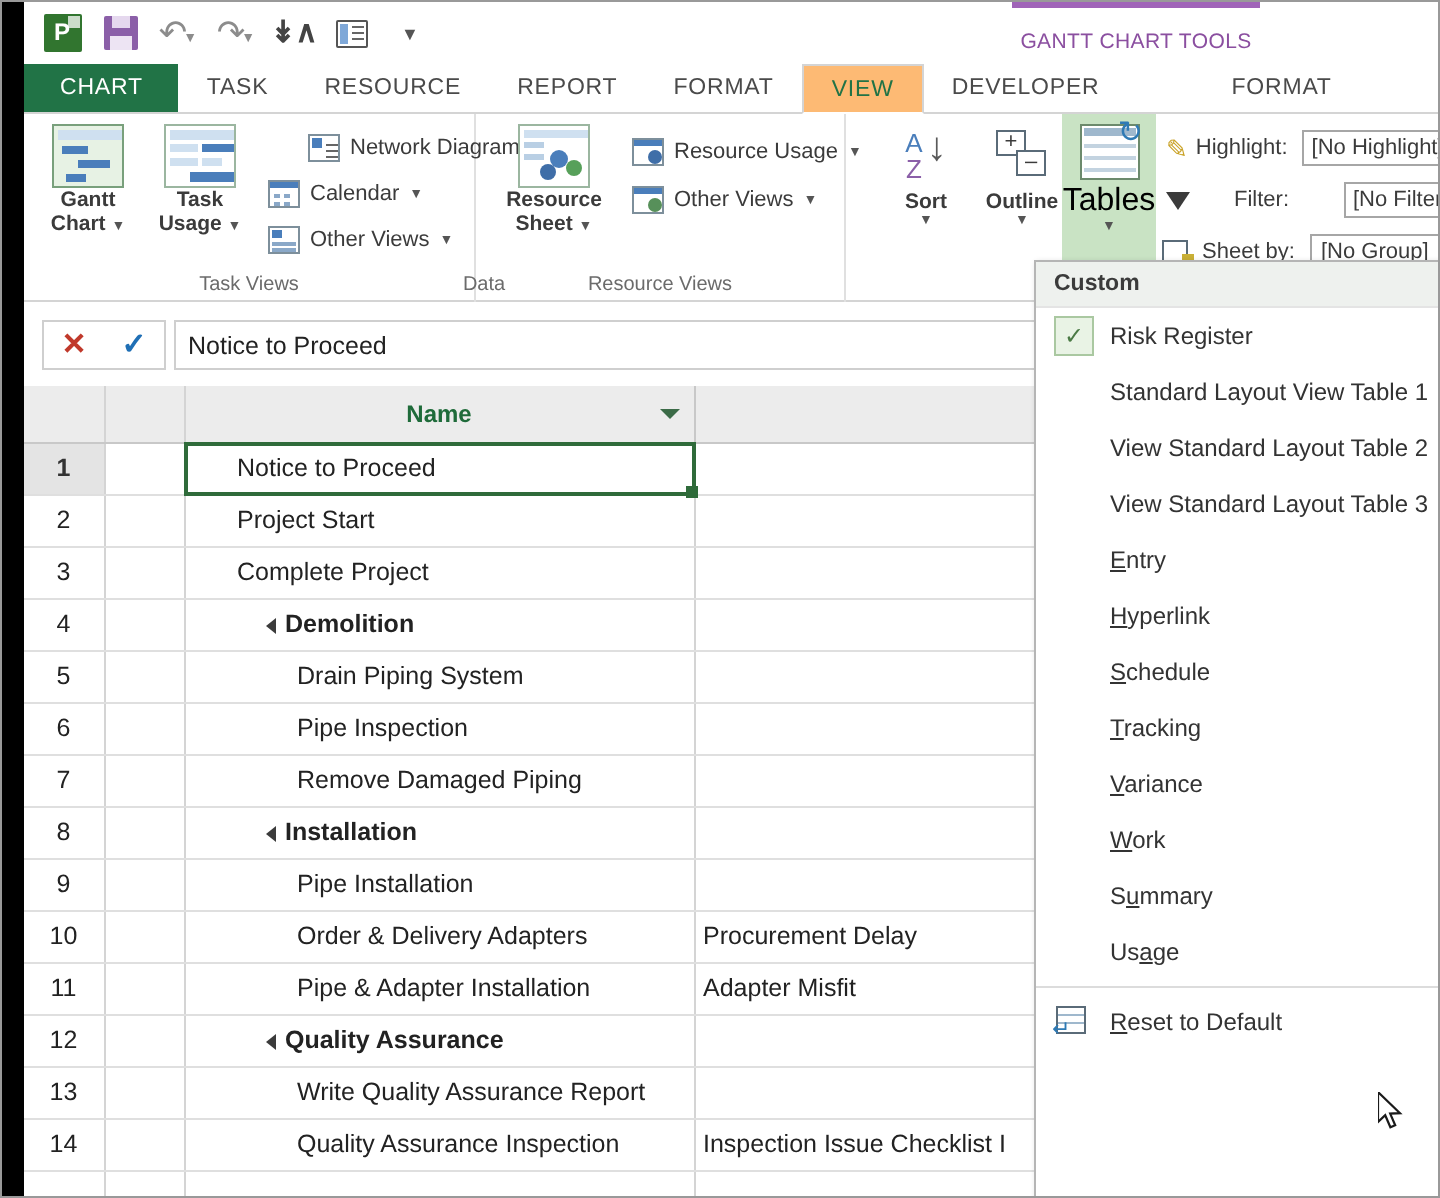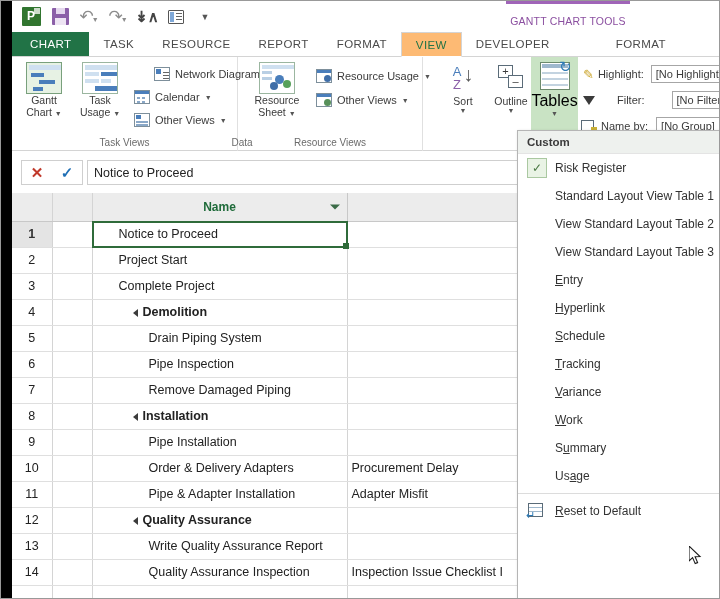--- a/index.html
+++ b/index.html
@@ -110,21 +110,21 @@
     position: absolute; top: 0; height: 94px; border-right: 1px solid #e0e0e0;
   }
   .rgroup-title {
     position: absolute; bottom: 3px; left: 0; width: 100%; text-align: center;
     font-size: 10px; color: #6b6b6b;
   }
   .big-btn {
     position: absolute; display: flex; flex-direction: column; align-items: center;
     width: 52px; text-align: center;
   }
-  .big-btn .lbl { font-size: 10.5px; color: #3b3b3b; line-height: 12px; }
+  .big-btn .lbl { font-size: 10.5px; color: #3b3b3b; line-height: 12px; font-weight: bold; }
   .bb-caret { font-size: 7px; color: #555; }
 
   .grid-icon {
     width: 36px; height: 32px; border: 1px solid #9bb6a0; background: #fff;
     position: relative; overflow: hidden;
   }
   .grid-icon i {
     position: absolute; display: block; background: #4a7ebb;
   }
   .mini-row { background: #cfe0f0 !important; }
@@ -510,21 +510,21 @@
       </div>
 
       <div class="field-row" style="left:160px; top:34px;">
         <span class="filter-icon"></span>
         <span style="margin-left:18px;">Filter:</span>
         <span class="field-box" style="width:82px; margin-left:23px;">[No Filter]</span>
       </div>
 
       <div class="field-row" style="left:158px; top:60px;">
         <span class="group-icon"></span>
-        <span style="margin-left:3px;">Name by:</span>
+        <span style="margin-left:3px;">Sheet by:</span>
         <span class="field-box" style="width:82px; margin-left:4px;">[No Group]</span>
       </div>
 
       <div class="rgroup-title" style="left:-330px;">Data</div>
     </div>
   </div>
 
   <div class="entrybar">
     <div class="entry-btns">
       <span class="x-mark">✕</span>

